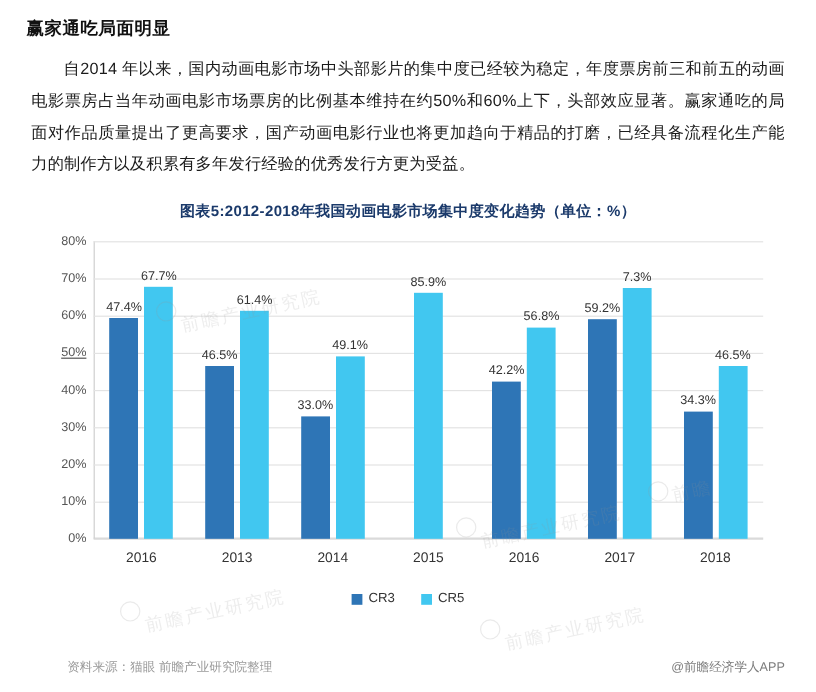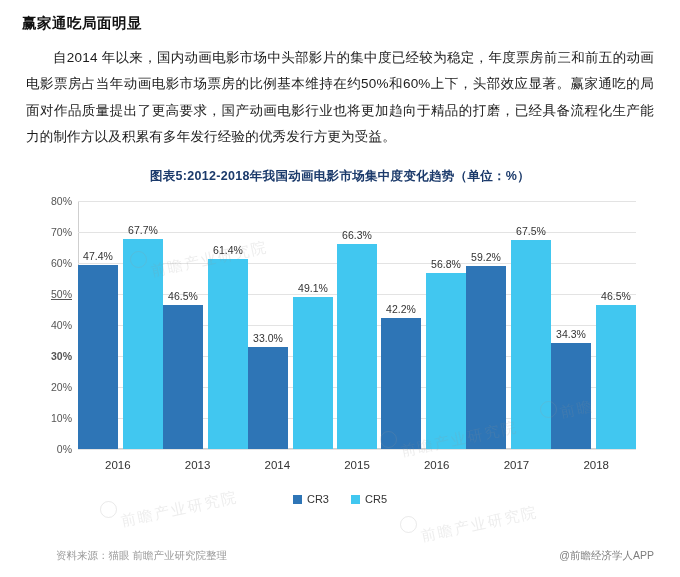--- a/index.html
+++ b/index.html
@@ -103,21 +103,21 @@
     position: relative;
     height: 100%;
     flex: 1;
     display: flex;
     align-items: flex-end;
     justify-content: center;
     gap: 5px;
   }
   .bar-wrap {
     position: relative;
-    width: 40px;
+    width: 24px;
     display: flex;
     flex-direction: column;
     justify-content: flex-end;
     height: 100%;
   }
   .bar {
     width: 100%;
   }
   .bar.cr3 { background: #2e75b6; }
   .bar.cr5 { background: #41c7f0; }
@@ -223,21 +223,21 @@
             <div class="ytick" style="top: 0%; padding-left: 28px;">80%</div>
             <div class="gridline" style="top: 12.5%;"></div>
             <div class="ytick" style="top: 12.5%;">70%</div>
             <div class="gridline" style="top: 25%;"></div>
             <div class="ytick" style="top: 25%;">60%</div>
             <div class="gridline" style="top: 37.5%;"></div>
             <div class="ytick" style="top: 37.5%; text-decoration: underline;">50%</div>
             <div class="gridline" style="top: 50%;"></div>
             <div class="ytick" style="top: 50%;">40%</div>
             <div class="gridline" style="top: 62.5%;"></div>
-            <div class="ytick" style="top: 62.5%; font-weight: bold;">30%</div>
+            <div class="ytick" style="top: 62.5%;">30%</div>
             <div class="gridline" style="top: 75%;"></div>
             <div class="ytick" style="top: 75%;">20%</div>
             <div class="gridline" style="top: 87.5%;"></div>
             <div class="ytick" style="top: 87.5%;">10%</div>
             <div class="gridline" style="top: 100%;"></div>
             <div class="ytick" style="top: 100%;">0%</div>
           </div>
         <div class="groups" id="bar-groups">
             <div class="group">
               <div class="bar-wrap">
@@ -265,41 +265,41 @@
                 <div class="bar-label" style="bottom: 41.25%;">33.0%</div>
               </div>
               <div class="bar-wrap">
                 <div class="bar cr5" style="height: 61.375%; background: rgb(65, 199, 240);"></div>
                 <div class="bar-label" style="bottom: 61.375%;">49.1%</div>
               </div>
             </div>
             <div class="group">
               <div class="bar-wrap">
                 <div class="bar cr5" style="height: 82.875%; background: rgb(65, 199, 240);"></div>
-                <div class="bar-label" style="bottom: 82.875%;">66.3%</div>
+                <div class="bar-label" style="bottom: 82.875%;">85.9%</div>
               </div>
             </div>
             <div class="group">
               <div class="bar-wrap">
                 <div class="bar cr3" style="height: 52.75%; background: rgb(46, 117, 182);"></div>
                 <div class="bar-label" style="bottom: 52.75%;">42.2%</div>
               </div>
               <div class="bar-wrap">
                 <div class="bar cr5" style="height: 71%; background: rgb(65, 199, 240);"></div>
                 <div class="bar-label" style="bottom: 71%; text-align: right;">56.8%</div>
               </div>
             </div>
             <div class="group">
               <div class="bar-wrap">
                 <div class="bar cr3" style="height: 74%; background: rgb(46, 117, 182);"></div>
                 <div class="bar-label" style="bottom: 74%;">59.2%</div>
               </div>
               <div class="bar-wrap">
                 <div class="bar cr5" style="height: 84.375%; background: rgb(65, 199, 240);"></div>
-                <div class="bar-label" style="bottom: 84.375%;">67.5%</div>
+                <div class="bar-label" style="bottom: 84.375%;">7.3%</div>
               </div>
             </div>
             <div class="group">
               <div class="bar-wrap">
                 <div class="bar cr3" style="height: 42.875%; background: rgb(46, 117, 182);"></div>
                 <div class="bar-label" style="bottom: 42.875%;">34.3%</div>
               </div>
               <div class="bar-wrap">
                 <div class="bar cr5" style="height: 58.125%; background: rgb(65, 199, 240);"></div>
                 <div class="bar-label" style="bottom: 58.125%;">46.5%</div>

